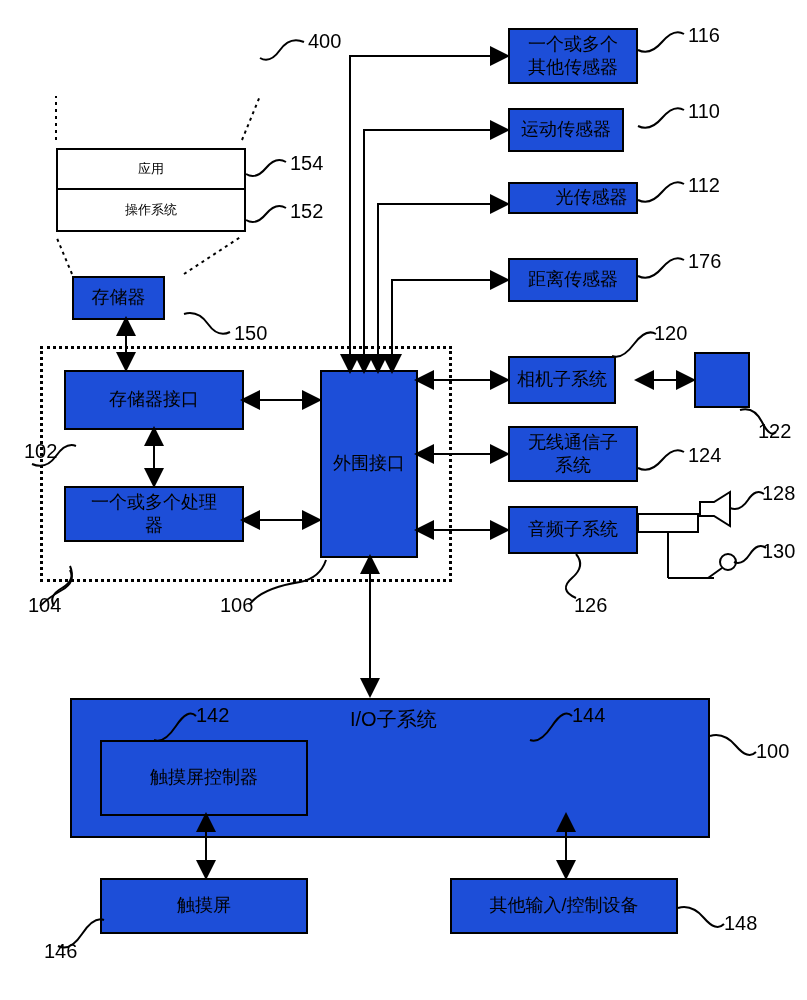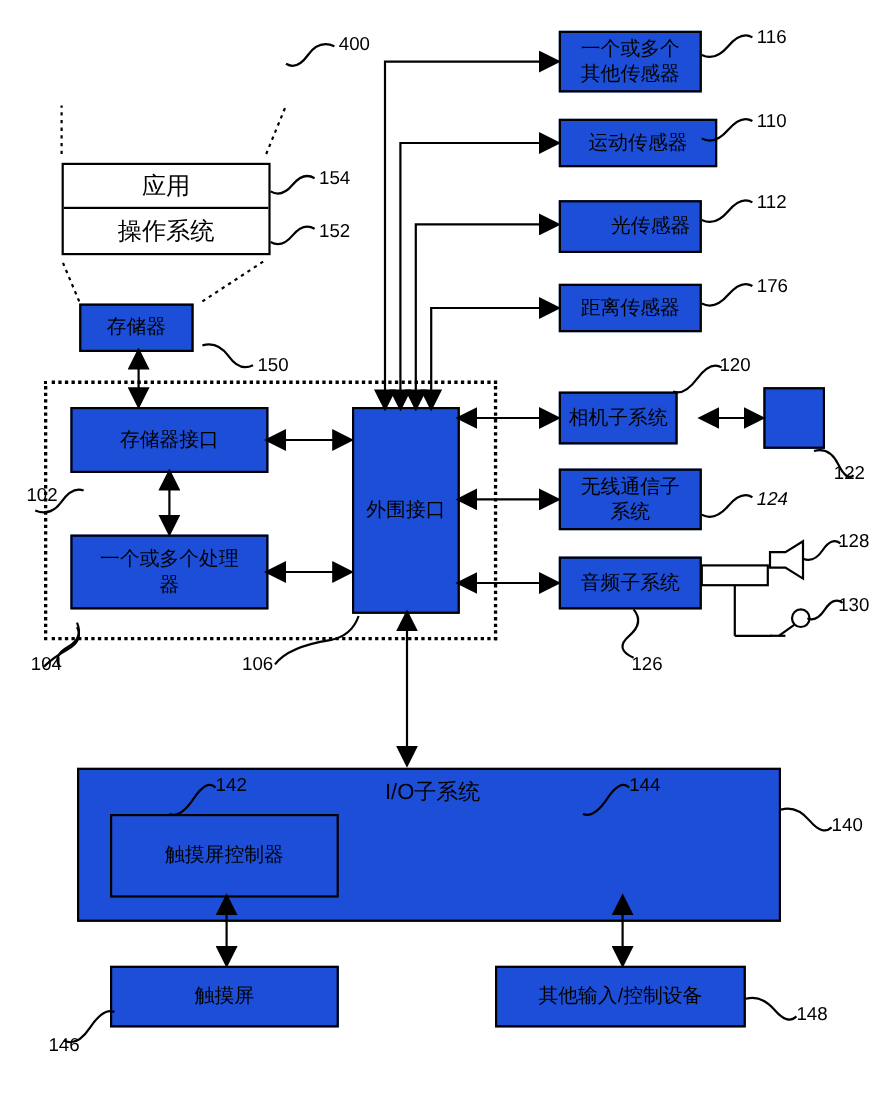--- a/index.html
+++ b/index.html
@@ -30,34 +30,34 @@
     position: absolute;
     border: 2px solid #000;
     box-sizing: border-box;
   }
   .double-top, .double-bottom {
     height: 50%;
     border: none;
     display: flex;
     align-items: center;
     justify-content: center;
-    font-size: 22px;
+    font-size: 13px;
     box-sizing: border-box;
   }
   .double-top {
     border-bottom: 2px solid #000;
   }
   .dotted-box {
     position: absolute;
     border: 3px dotted #000;
     box-sizing: border-box;
   }
   .label {
     position: absolute;
-    font-size: 17px;
+    font-size: 20px;
   }
   svg.conn {
     position: absolute;
     overflow: visible;
     pointer-events: none;
   }
   .io-label {
     position: absolute;
     font-size: 20px;
   }
@@ -89,39 +89,39 @@
       <path d="M0 18 Q 10 24, 20 12 Q 30 0, 40 6" stroke="#000" stroke-width="2" fill="none"></path>
     </svg>
 
   <svg class="conn" style="left:56px; top:96px; width:220px; height:180px;">
     <line x1="0" y1="44" x2="0" y2="0" stroke="#000" stroke-width="2" stroke-dasharray="3 4"></line>
     <line x1="186" y1="44" x2="204" y2="0" stroke="#000" stroke-width="2" stroke-dasharray="3 4"></line>
     <line x1="16" y1="178" x2="0" y2="140" stroke="#000" stroke-width="2" stroke-dasharray="3 4"></line>
     <line x1="128" y1="178" x2="186" y2="140" stroke="#000" stroke-width="2" stroke-dasharray="3 4"></line>
   </svg>
 
-  <div class="box" style="left:72px; top:276px; width:104px; height:44px;">
+  <div class="box" style="left:72px; top:276px; width:93px; height:44px;">
     <span>存储器</span>
   </div>
   <div class="label" style="left:234px; top:322px;">150</div>
   <svg class="conn" style="left:184px; top:310px; width:50px; height:30px;">
       <path d="M0 4 Q 14 0, 24 14 Q 34 28, 46 22" stroke="#000" stroke-width="2" fill="none"></path>
     </svg>
 
   <div class="dotted-box" style="left:40px; top:346px; width:412px; height:236px;"></div>
 
   <div class="box" style="left:64px; top:370px; width:180px; height:60px;">
     <span>存储器接口</span>
   </div>
   <div class="label" style="left:24px; top:440px;">102</div>
   <svg class="conn" style="left:32px; top:446px; width:44px; height:30px;">
       <path d="M44 0 Q 34 -4, 24 10 Q 14 24, 0 18" stroke="#000" stroke-width="2" fill="none"></path>
     </svg>
 
-  <div class="box" style="left:64px; top:486px; width:180px; height:68px; white-space:pre-line;">
+  <div class="box" style="left:64px; top:486px; width:180px; height:56px; white-space:pre-line;">
     <span>一个或多个处理
 器</span>
   </div>
   <div class="label" style="left:28px; top:594px;">104</div>
   <svg class="conn" style="left:40px; top:570px; width:44px; height:36px;">
       <path d="M30 0 Q 36 14, 22 22 Q 8 30, 14 40" stroke="#000" stroke-width="2" fill="none" transform="translate(0,-4)"></path>
   <path d="M30 0 Q 36 12, 22 20 Q 8 28, 0 36" stroke="#000" stroke-width="2" fill="none"></path>
     </svg>
 
   <div class="box" style="left:320px; top:370px; width:98px; height:188px;">
@@ -134,29 +134,29 @@
 
   <div class="box" style="left:508px; top:28px; width:130px; height:56px; white-space:pre-line;">
     <span>一个或多个
 其他传感器</span>
   </div>
   <div class="label" style="left:688px; top:24px;">116</div>
   <svg class="conn" style="left:638px; top:28px; width:50px; height:30px;">
       <path d="M0 22 Q 12 28, 24 14 Q 36 0, 46 6" stroke="#000" stroke-width="2" fill="none"></path>
     </svg>
 
-  <div class="box" style="left:508px; top:108px; width:144px; height:44px;">
+  <div class="box" style="left:508px; top:108px; width:116px; height:44px;">
     <span>运动传感器</span>
   </div>
   <div class="label" style="left:688px; top:100px;">110</div>
   <svg class="conn" style="left:638px; top:104px; width:50px; height:30px;">
       <path d="M0 22 Q 12 28, 24 14 Q 36 0, 46 6" stroke="#000" stroke-width="2" fill="none"></path>
     </svg>
 
-  <div class="box" style="left:508px; top:182px; width:130px; height:48px;padding-left:37px;">
+  <div class="box" style="left:508px; top:182px; width:130px; height:32px;padding-left:37px;">
     <span>光传感器</span>
   </div>
   <div class="label" style="left:688px; top:174px;">112</div>
   <svg class="conn" style="left:638px; top:178px; width:50px; height:30px;">
       <path d="M0 22 Q 12 28, 24 14 Q 36 0, 46 6" stroke="#000" stroke-width="2" fill="none"></path>
     </svg>
 
   <div class="box" style="left:508px; top:258px; width:130px; height:44px;">
     <span>距离传感器</span>
   </div>
@@ -175,21 +175,21 @@
     </svg>
   <div class="label" style="left:758px; top:420px;">122</div>
   <svg class="conn" style="left:740px; top:406px; width:36px; height:30px;">
       <path d="M0 0 Q 14 -4, 22 12 Q 30 28, 36 22" stroke="#000" stroke-width="2" fill="none" transform="translate(0,4)"></path>
     </svg>
 
   <div class="box" style="left:508px; top:426px; width:130px; height:56px; white-space:pre-line;">
     <span>无线通信子
 系统</span>
   </div>
-  <div class="label" style="left:688px; top:444px;font-style:italic;">124</div>
+  <div class="label" style="left:688px; top:444px;">124</div>
   <svg class="conn" style="left:638px; top:446px; width:50px; height:30px;">
       <path d="M0 22 Q 12 28, 24 14 Q 36 0, 46 6" stroke="#000" stroke-width="2" fill="none"></path>
     </svg>
 
   <div class="box" style="left:508px; top:506px; width:130px; height:48px;">
     <span>音频子系统</span>
   </div>
   <div class="label" style="left:574px; top:594px;">126</div>
   <svg class="conn" style="left:558px; top:554px; width:40px; height:44px;">
       <path d="M18 0 Q 28 12, 14 24 Q 0 36, 18 44" stroke="#000" stroke-width="2" fill="none"></path>
@@ -264,21 +264,21 @@
     <path d="M0 8 L74 8" stroke="#000" stroke-width="2" fill="none" marker-end="url(#ah)" marker-start="url(#ah2)"></path>
   </svg>
 
   <svg class="conn" style="left:360px; top:558px; width:24px; height:140px;">
     <path d="M10 0 L10 136" stroke="#000" stroke-width="2" fill="none" marker-end="url(#ah)" marker-start="url(#ah2)"></path>
   </svg>
 
   <div class="box" style="left:70px; top:698px; width:640px; height:140px; justify-content:flex-start; align-items:flex-start;">
   </div>
   <div class="io-label" style="left:350px; top:706px;">I/O子系统</div>
-  <div class="label" style="left:756px; top:740px;">140</div>
+  <div class="label" style="left:756px; top:740px;">100</div>
   <svg class="conn" style="left:710px; top:732px; width:50px; height:30px;">
       <path d="M0 4 Q 14 0, 26 14 Q 38 28, 46 20" stroke="#000" stroke-width="2" fill="none"></path>
     </svg>
 
   <div class="box" style="left:100px; top:740px; width:208px; height:76px;">
     <span>触摸屏控制器</span>
   </div>
   <div class="label" style="left:196px; top:704px;">142</div>
   <svg class="conn" style="left:154px; top:710px; width:44px; height:32px;">
       <path d="M0 30 Q 10 34, 22 16 Q 34 -2, 42 6" stroke="#000" stroke-width="2" fill="none"></path>

